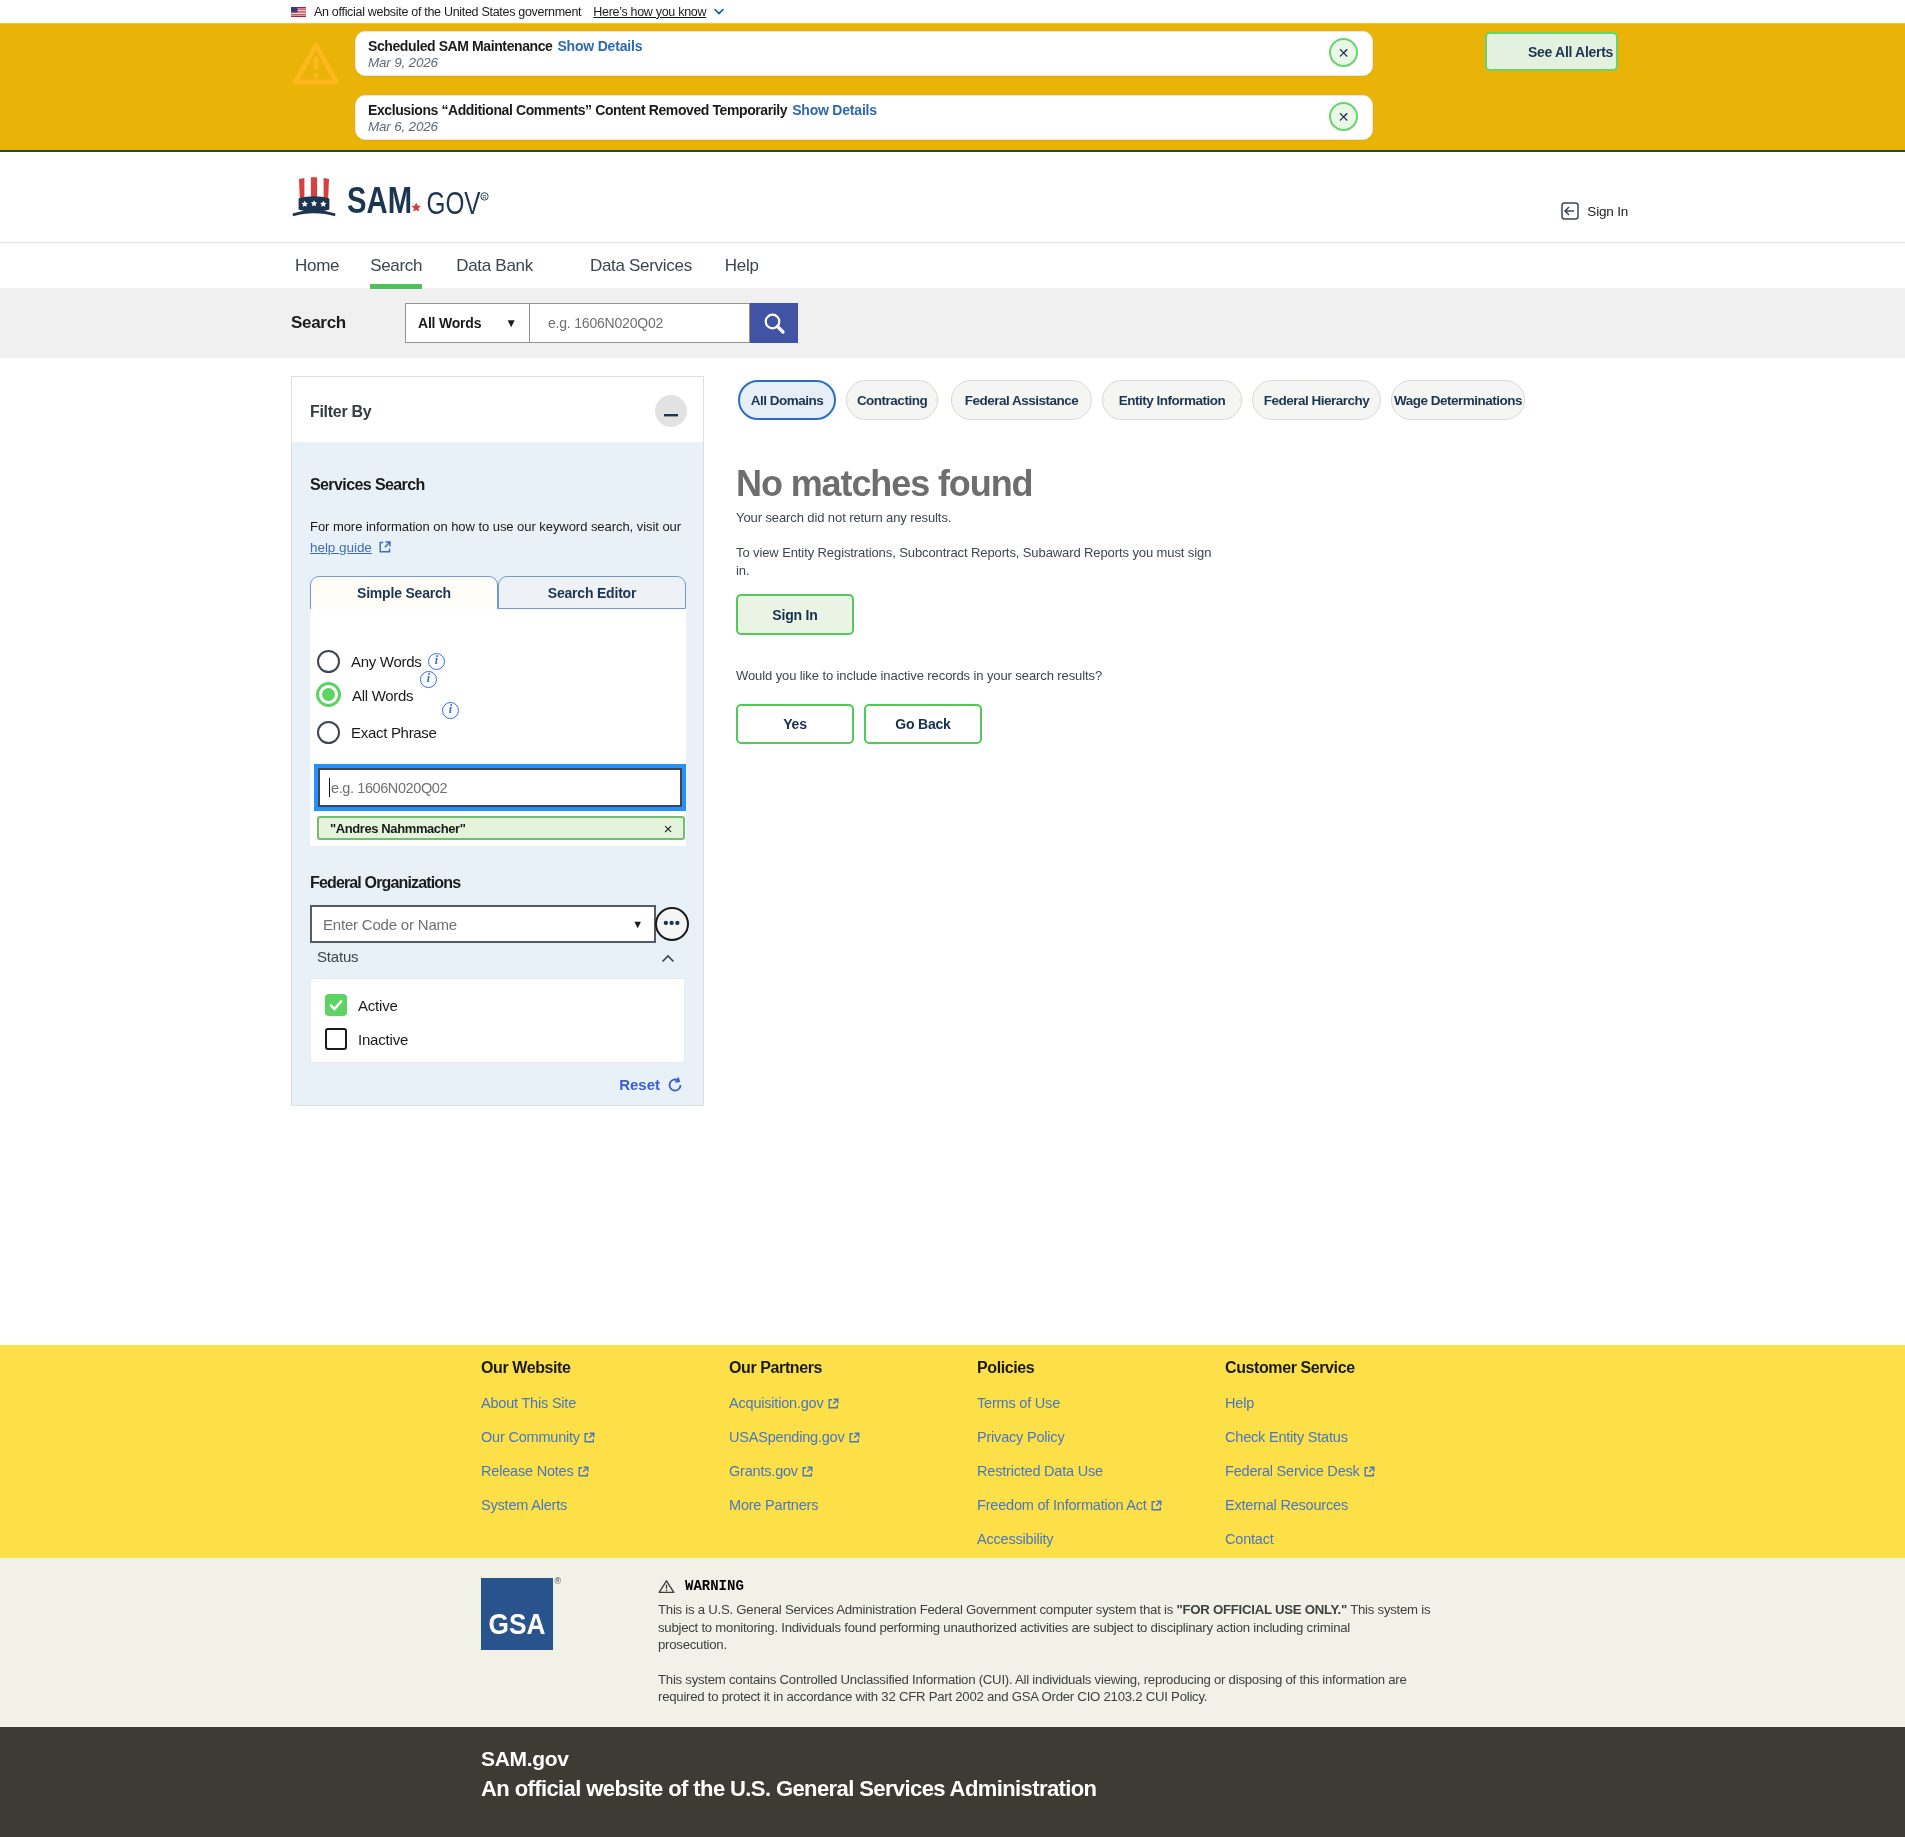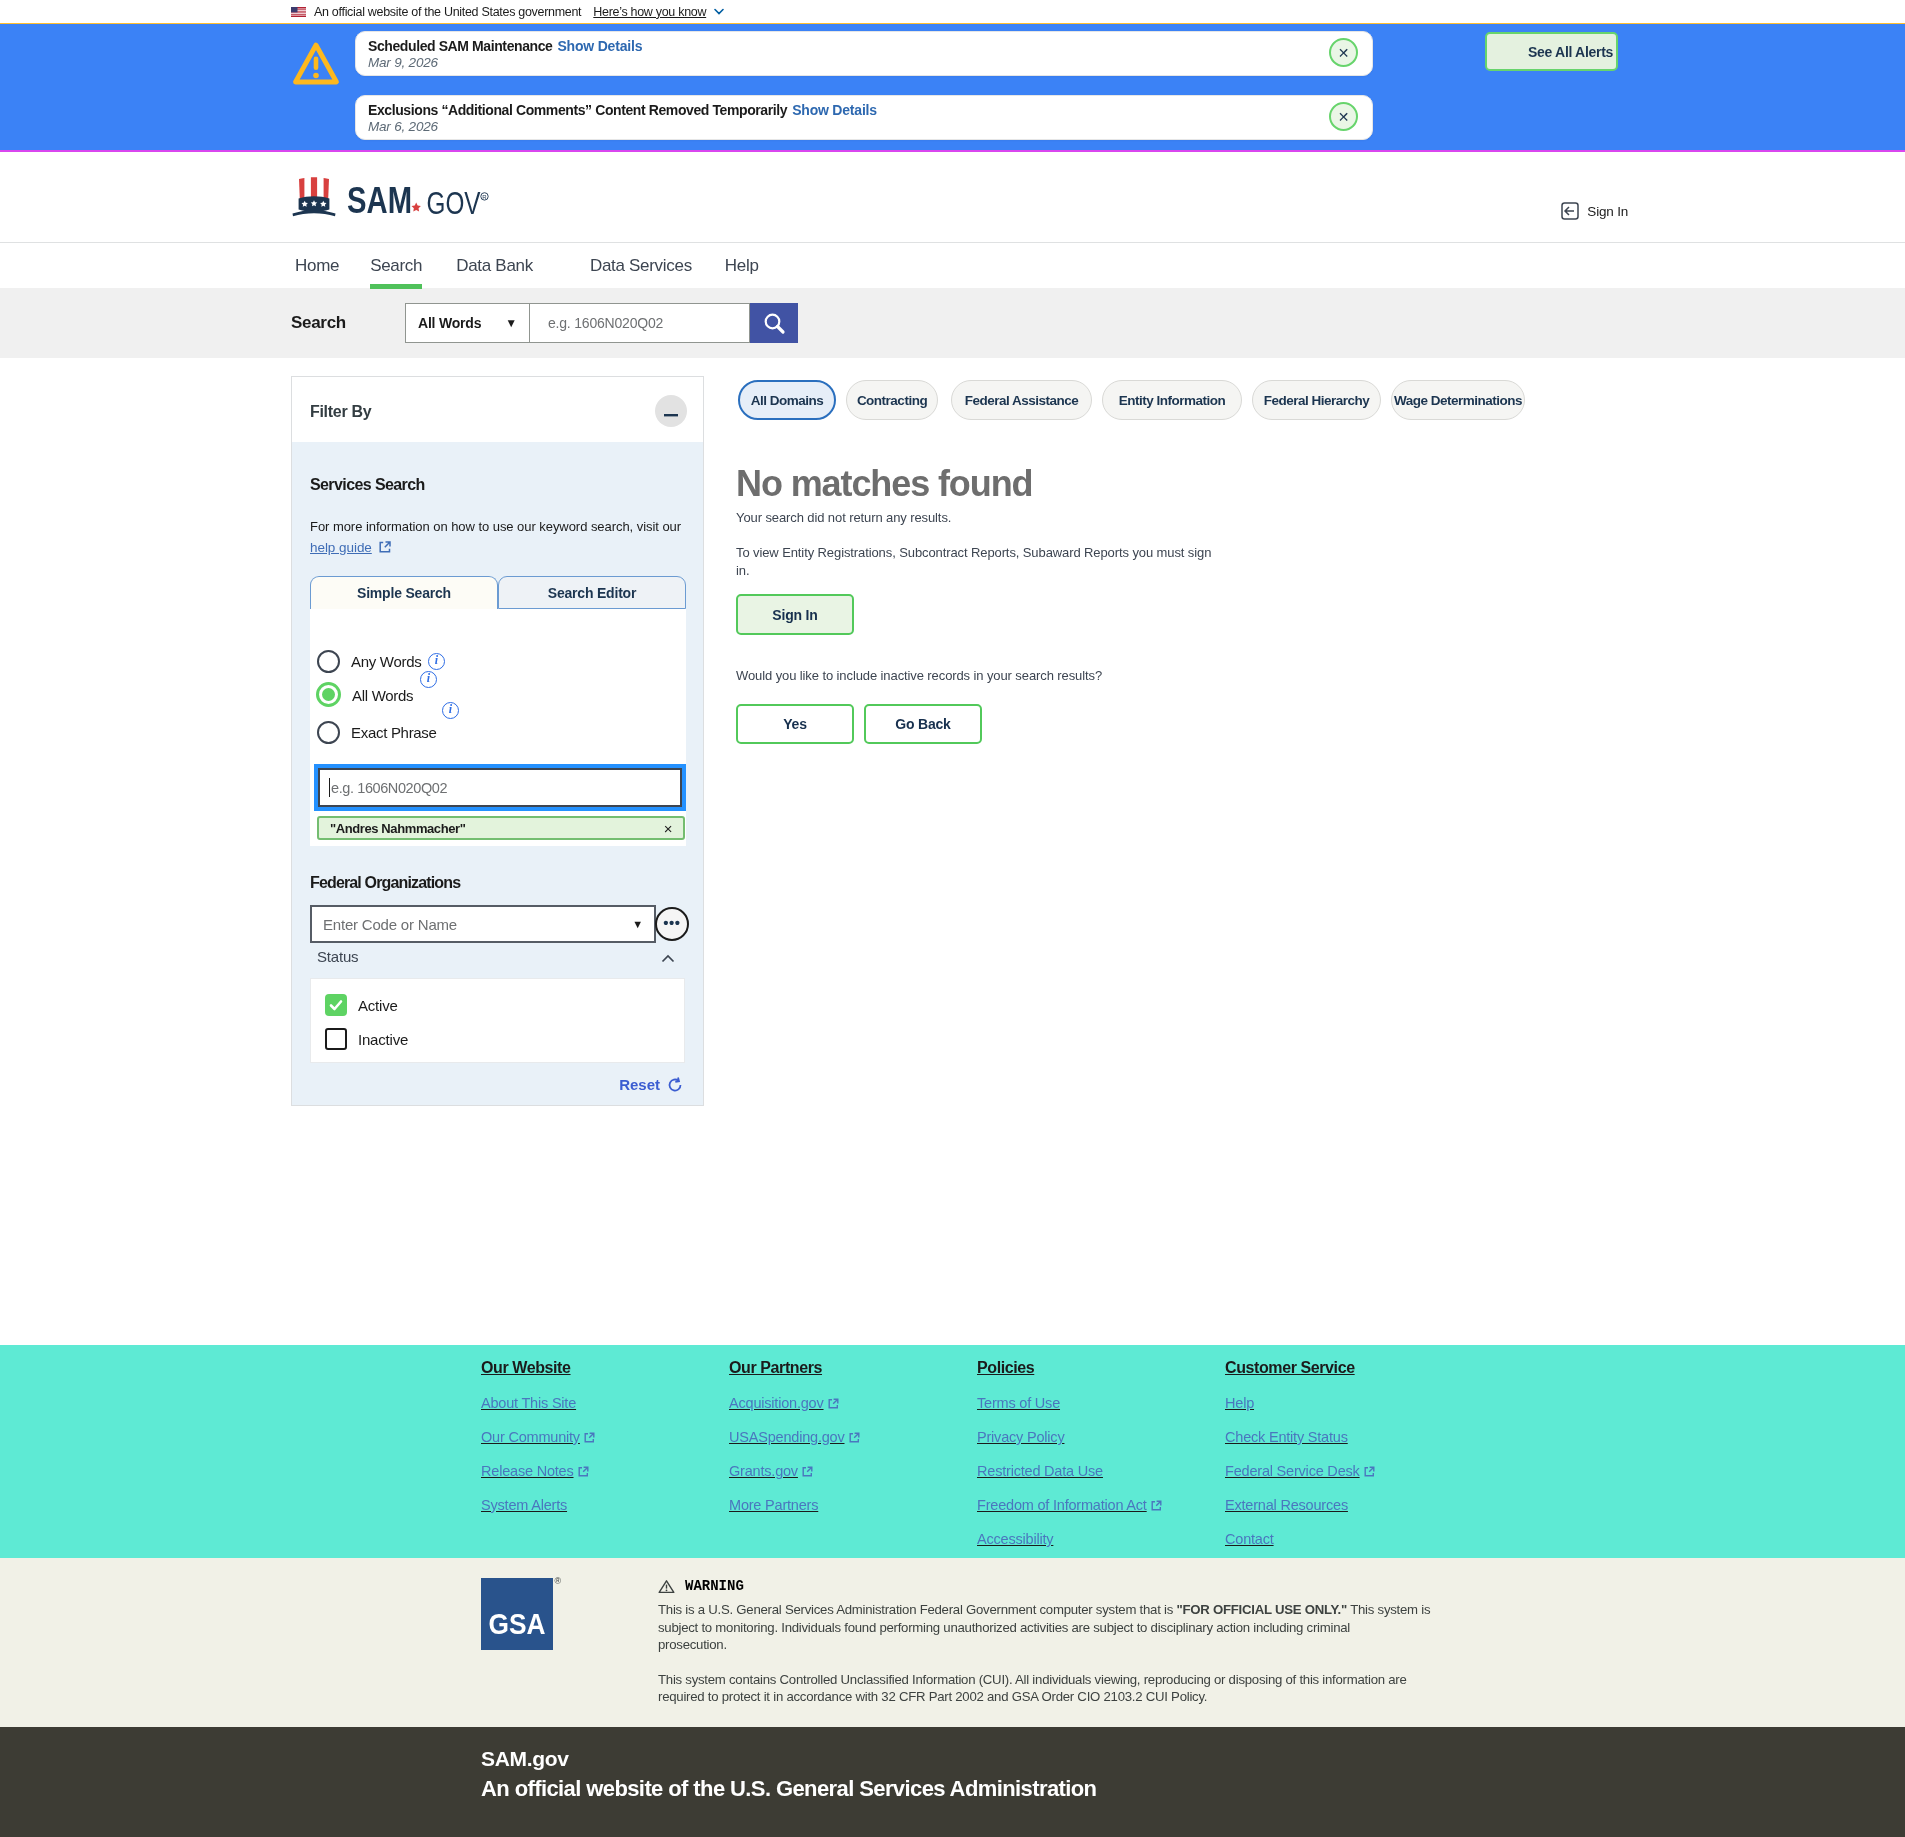--- a/index.html
+++ b/index.html
@@ -8,21 +8,21 @@
 body { width:1905px; }
 .container { width:1323px; margin:0 auto; position:relative; }
 
 
 .gov-banner { background:#fff; border-bottom:1px solid #ffbe2e; height:24px; font-size:12.5px; color:#1b1b1b; }
 .gov-banner .inner { display:flex; align-items:center; height:23px; gap:8px; letter-spacing:-0.3px; }
 .gov-banner .flag { width:15px; height:10px; display:block; }
 .gov-banner a { color:#1b1b1b; text-decoration:underline; margin-left:4px; }
 
 
-.alerts { background:#3b82f6; border-bottom:2px solid #d946ef; padding:7px 0 10px; }
+.alerts { background:#eab308; border-bottom:2px solid #14532d; padding:7px 0 10px; }
 .alerts-inner { position:relative; }
 .warnicon { position:absolute; left:1px; top:10px; }
 .alert-card { position:relative; width:1018px; margin-left:64px; background:#fff; border:1px solid #e6e6e6; border-radius:10px; height:45px; padding:6px 12px 0; box-shadow:0 1px 2px rgba(0,0,0,0.04); }
 .alert-card + .alert-card { margin-top:19px; }
 .alert-title { font-size:14px; font-weight:bold; color:#1b1b1b; letter-spacing:-0.4px; }
 .alert-title .sd { color:#2d68b0; font-weight:bold; margin-left:5px; letter-spacing:-0.2px; }
 .alert-date { font-size:13.5px; font-style:italic; color:#5d6a76; margin-top:1px; letter-spacing:-0.2px; }
 .alert-close { position:absolute; right:14px; top:6px; width:29px; height:29px; border-radius:50%; background:#eaf6e6; border:2px solid #67d46c; color:#1c3550; font-size:14px; line-height:24px; text-align:center; padding:0; }
 .see-all { position:absolute; right:-4px; top:1px; width:133px; height:39px; background:#e4f1df; border:2px solid #67d46c; border-radius:5px; font-family:inherit; font-size:14px; font-weight:bold; color:#1c3550; letter-spacing:-0.3px;padding-left:38px; }
 
@@ -96,21 +96,21 @@
 .nm-p1 { position:absolute; left:0; top:134px; font-size:13px; color:#3d4551; letter-spacing:-0.1px; white-space:nowrap; }
 .nm-p2 { position:absolute; left:0; top:168px; font-size:13px; color:#3d4551; line-height:17.5px; letter-spacing:-0.1px; white-space:nowrap; }
 .btn-green { display:inline-block; width:118px; height:41px; border:2px solid #52c95a; border-radius:5px; font-family:inherit; font-size:14px; font-weight:bold; color:#17304e; letter-spacing:-0.2px; }
 .signin-btn { background:#e9f4e4; position:absolute; left:0; top:218px; }
 .would { position:absolute; left:0; top:292px; font-size:13px; color:#3d4551; letter-spacing:-0.1px; white-space:nowrap; }
 .yn { position:absolute; left:0; top:328px; display:flex; gap:10px; }
 .yn .btn-green { height:40px; }
 .btn-white { background:#fff; }
 
 
-.f-links { background:#5eead4; height:213px; padding-top:14px;text-decoration:underline; }
+.f-links { background:#fde047; height:213px; padding-top:14px; }
 .f-cols { display:flex; }
 .f-col { width:248px; }
 .f-col h3 { font-size:16px; color:#1b1b1b; letter-spacing:-0.4px; }
 .f-col a { display:block; font-size:14.5px; color:#4a77be; text-decoration:none; margin-top:18px; letter-spacing:-0.2px; }
 .f-col a .exti { margin-left:4px; vertical-align:-1px; }
 .gsa-band { background:#f1f1e7; height:169px; }
 .gsa-flex { display:flex; padding-top:20px; }
 .gsa-logo { width:82px; height:74px; position:relative; flex:none; margin-top:-2px; }
 .warnblock { margin-left:95px; width:800px; }
 .warnhead { font-family:"Liberation Mono",monospace; font-size:14px; font-weight:bold; color:#000000; display:flex; align-items:center; gap:10px; }

